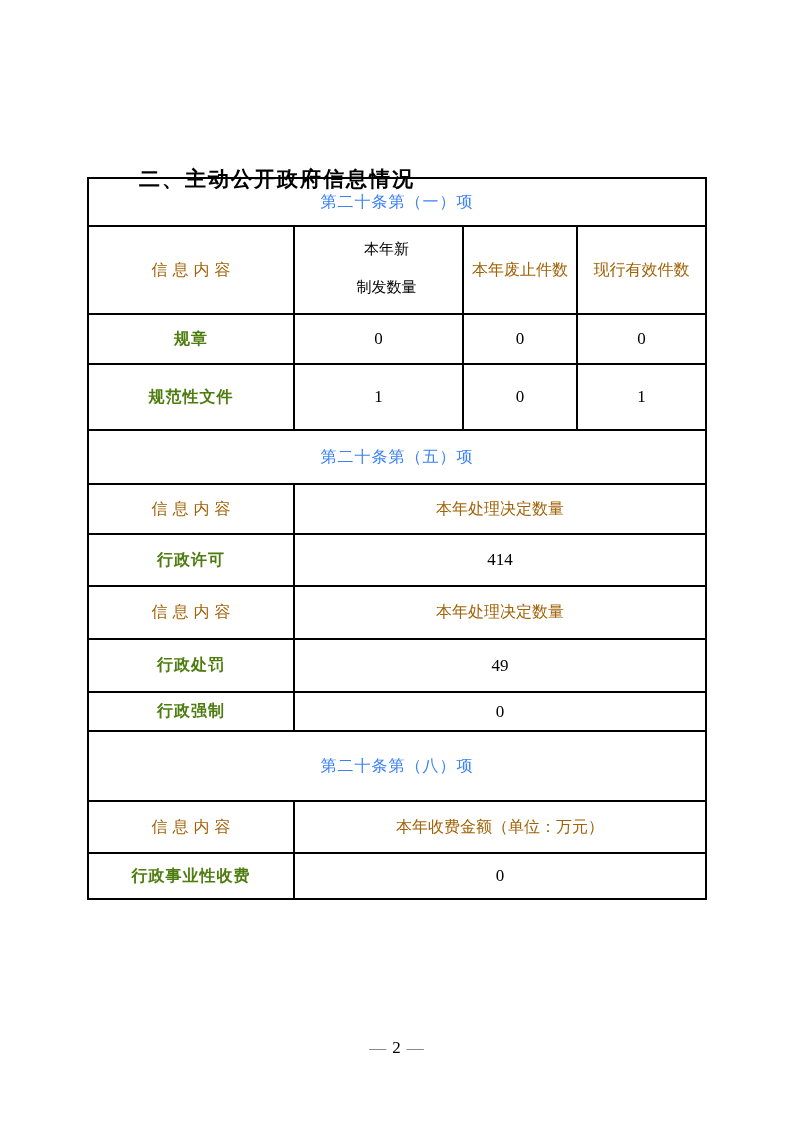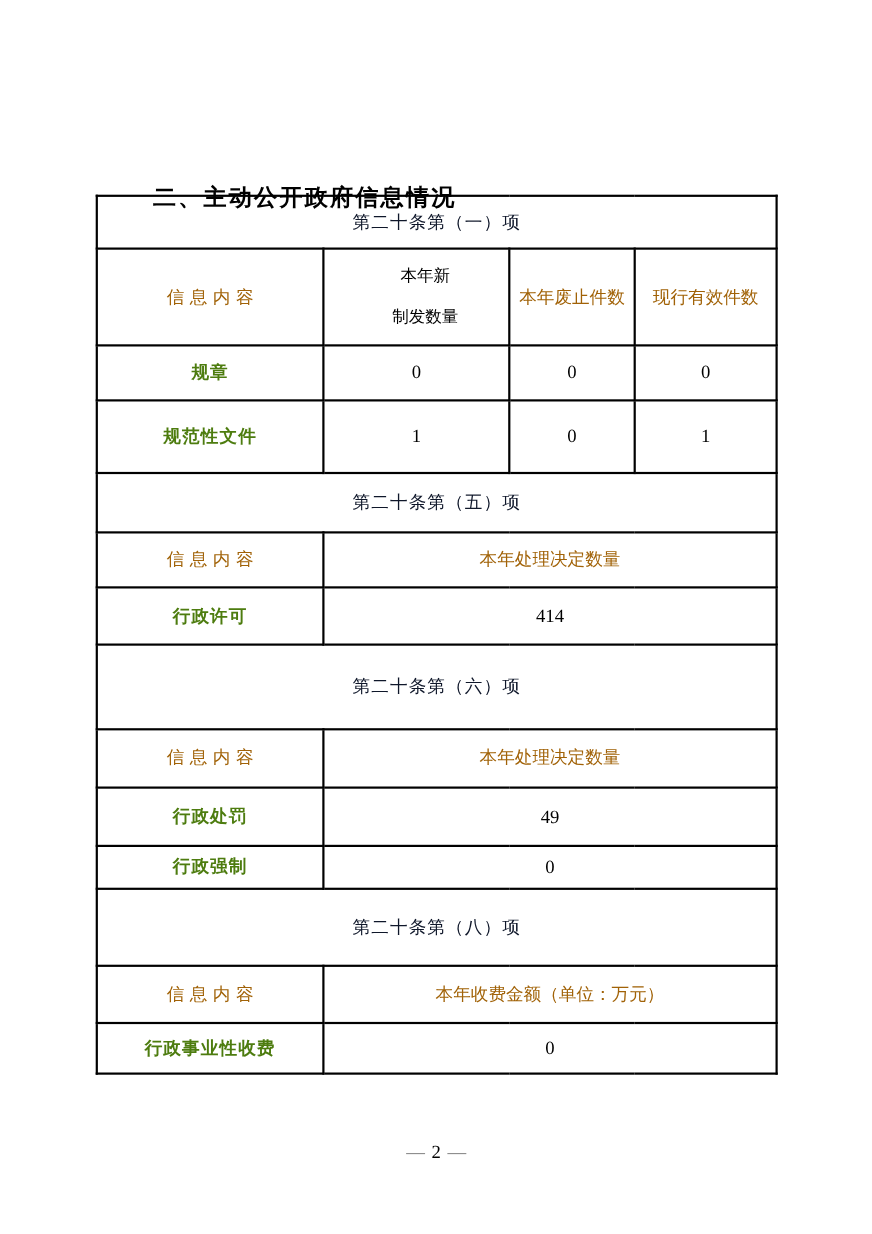--- a/index.html
+++ b/index.html
@@ -39,34 +39,34 @@
     border: 2px solid #000000;
     text-align: center;
     vertical-align: middle;
     padding: 0;
     overflow: hidden;
   }
   .sec-title {
     font-family: "Liberation Sans", sans-serif;
     font-size: 16px;
     letter-spacing: 1px;
-    color: #0f172a;
+    color: #3b82f6;
   }
   .kai {
     font-family: "Liberation Serif", serif;
     font-size: 16px;
     color: #a16207;
   }
   .kai.spaced {
     letter-spacing: 5px;
     padding-left: 5px;
   }
   .two-line div {
     line-height: 38px;
-    font-family: Liberation Serif, serif;
+    font-family: Liberation Mono, monospace;
     font-size: 15px;
     padding-left: 16px;
   }
   .row-label {
     font-family: "Liberation Sans", sans-serif;
     font-weight: bold;
     font-size: 16px;
     letter-spacing: 1px;
     color: #4d7c0f;
   }
@@ -137,23 +137,20 @@
     </tr>
     <tr style="height:50px">
       <td class="kai spaced">信息内容</td>
       <td colspan="3" class="kai">本年处理决定数量</td>
     </tr>
     <tr style="height:52px">
       <td class="row-label">行政许可</td>
       <td colspan="3" class="num">414</td>
     </tr>
 
-    <tr style="height:77px">
-      <td colspan="4" class="sec-title">第二十条第（六）项</td>
-    </tr>
     <tr style="height:53px">
       <td class="kai spaced">信息内容</td>
       <td colspan="3" class="kai">本年处理决定数量</td>
     </tr>
     <tr style="height:53px">
       <td class="row-label">行政处罚</td>
       <td colspan="3" class="num">49</td>
     </tr>
     <tr style="height:39px">
       <td class="row-label">行政强制</td>

